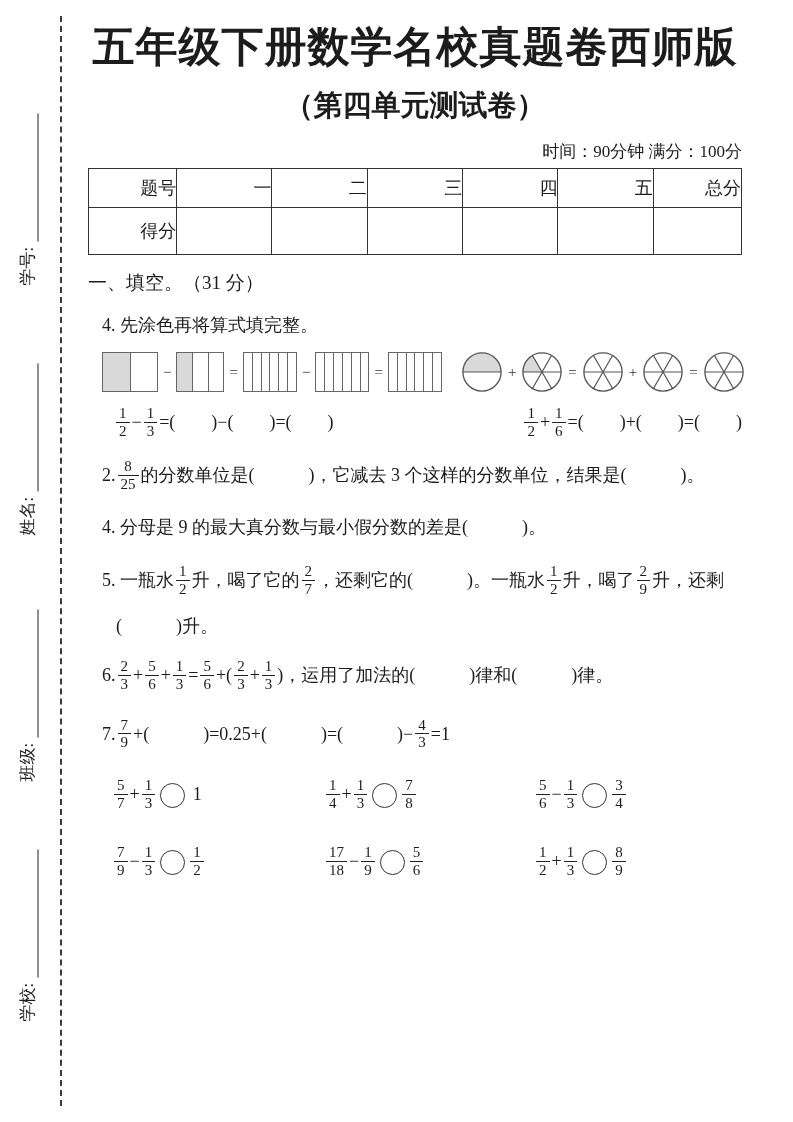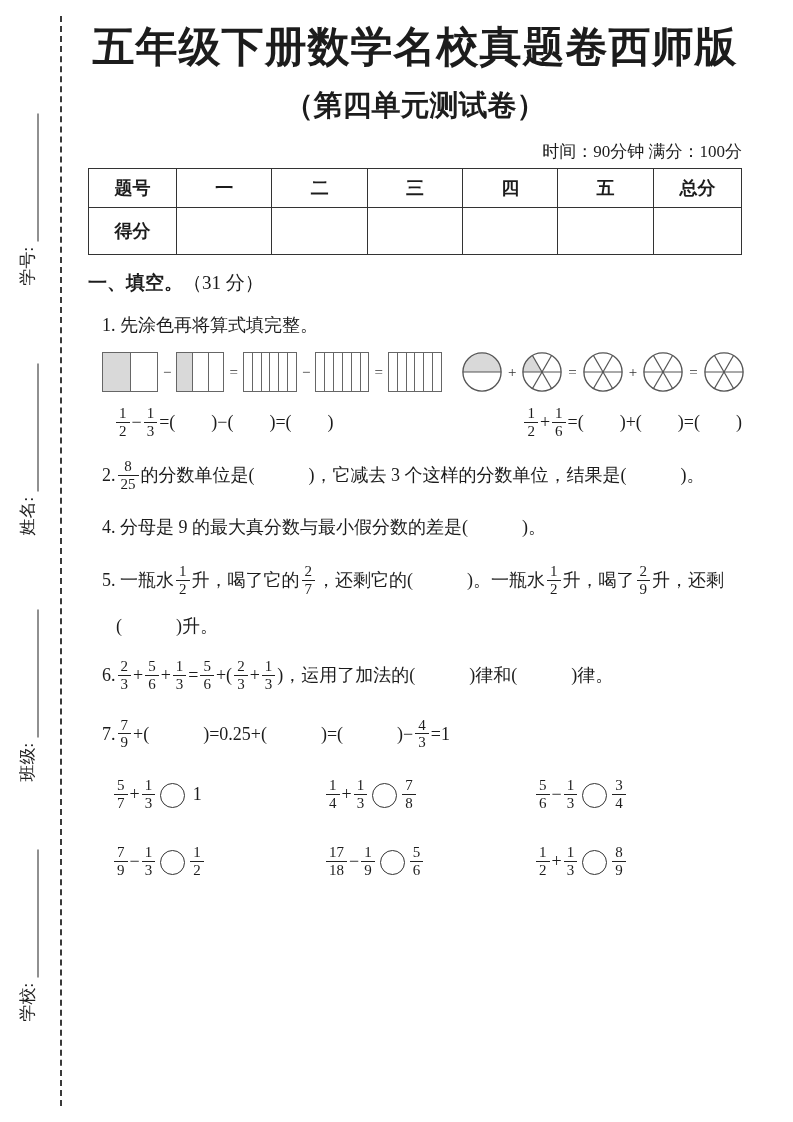--- a/index.html
+++ b/index.html
@@ -14,25 +14,25 @@
   .mwrap.m0{top:180px}.mwrap.m1{top:430px}.mwrap.m2{top:676px}.mwrap.m3{top:916px}
   .mrot{position:relative;left:-105px;top:-11px;width:210px;transform:rotate(-90deg);
         white-space:nowrap;font-size:17px;display:flex;align-items:flex-end;gap:5px;}
   .mline{display:inline-block;width:128px;border-bottom:1.6px solid #222;height:1.05em;}
   
   .content{position:absolute;left:88px;top:0;width:654px;}
   .title{text-align:center;font-size:42px;font-weight:700;margin-top:24px;letter-spacing:1px;line-height:1.1;}
   .subtitle{text-align:center;font-size:29px;font-weight:700;margin-top:16px;}
   .meta{text-align:right;font-size:17px;margin-top:14px;margin-bottom:5px;}
   table.score{width:100%;border-collapse:collapse;table-layout:fixed;font-size:18px;}
-  table.score td{border:1.6px solid #333;text-align:center;padding:0;font-weight:bold;}
+  table.score td{border:1.6px solid #333;text-align:right;padding:0;}
   tr.hrow td{height:38px;}
   tr.srow td{height:46px;}
   .secthead{margin-top:15px;font-size:19px;}
-  .secthead .b{font-weight:700;}
+  .secthead .b{font-weight:400;}
   .q{font-size:18px;line-height:1.5;padding-left:14px;margin-top:16px;}
   .q2sp{margin-top:18px}.q3sp{margin-top:22px}.q4sp{margin-top:20px}
   .q5sp{margin-top:24px}.q6sp{margin-top:22px}.q7sp{margin-top:24px}.q8sp{margin-top:28px}
   .cont-line{padding-left:28px;margin-top:14px;font-size:18px;}
   
   .frac{display:inline-block;text-align:center;vertical-align:middle;line-height:1.12;
         font-size:15px;margin:0 2px;position:relative;top:-2px;}
   .frac .fn{display:block;padding:0 3px;border-bottom:1.4px solid #222;}
   .frac .fd{display:block;padding:0 3px;}
   
@@ -121,21 +121,21 @@
         <td></td>
         <td></td>
       </tr>
     </tbody>
       </table>
 
     <div class="secthead">
       <span class="b">一、填空。</span><span>（31 分）</span>
     </div>
 
-    <div class="q">1. 先涂色再将算式填完整。</div>
+    <div class="q">4. 先涂色再将算式填完整。</div>
 
     <div class="diagrams">
       <div class="dgroup">
           <div class="drect r2">
             <div class="dcell shaded"></div>
             <div class="dcell"></div>
           </div>
           <span class="dop">−</span>
           <div class="drect r3">
             <div class="dcell shaded"></div>

